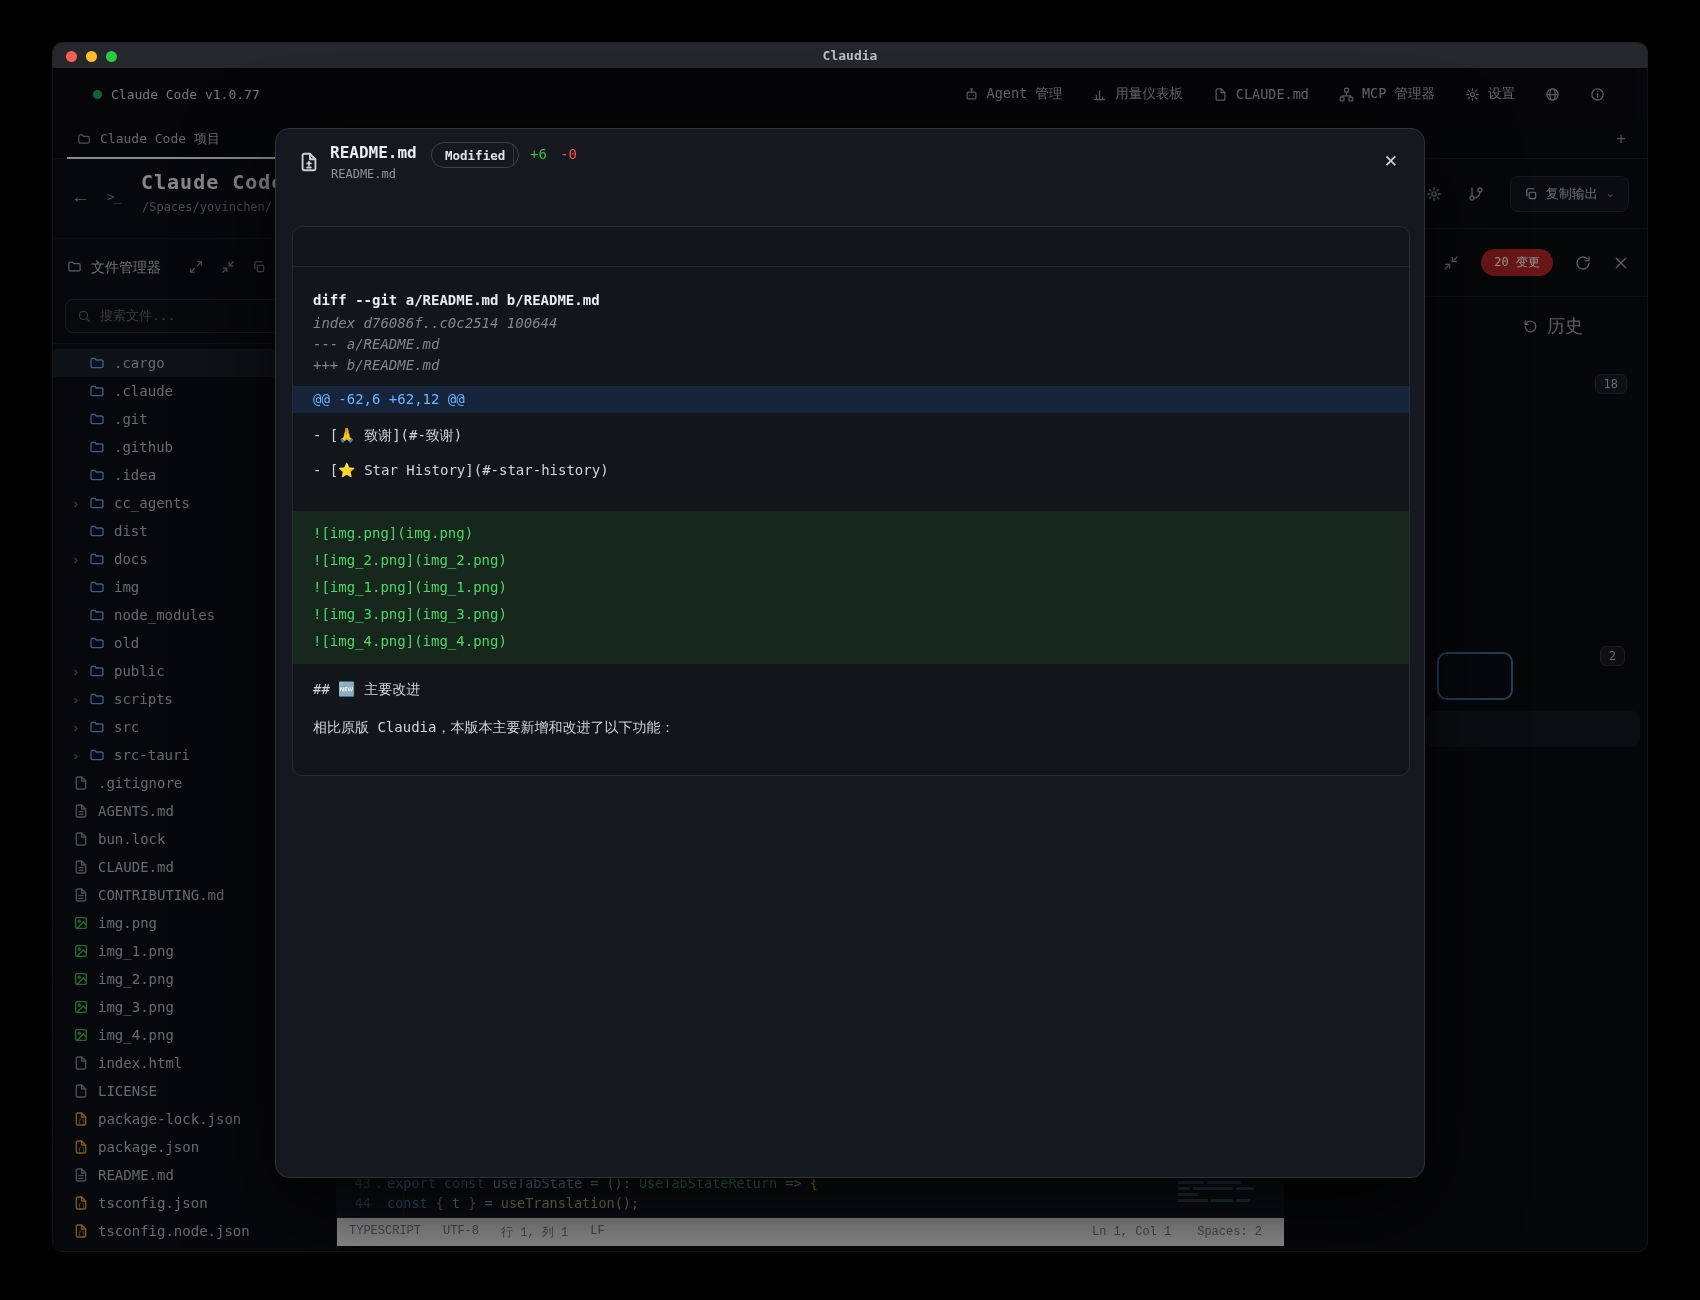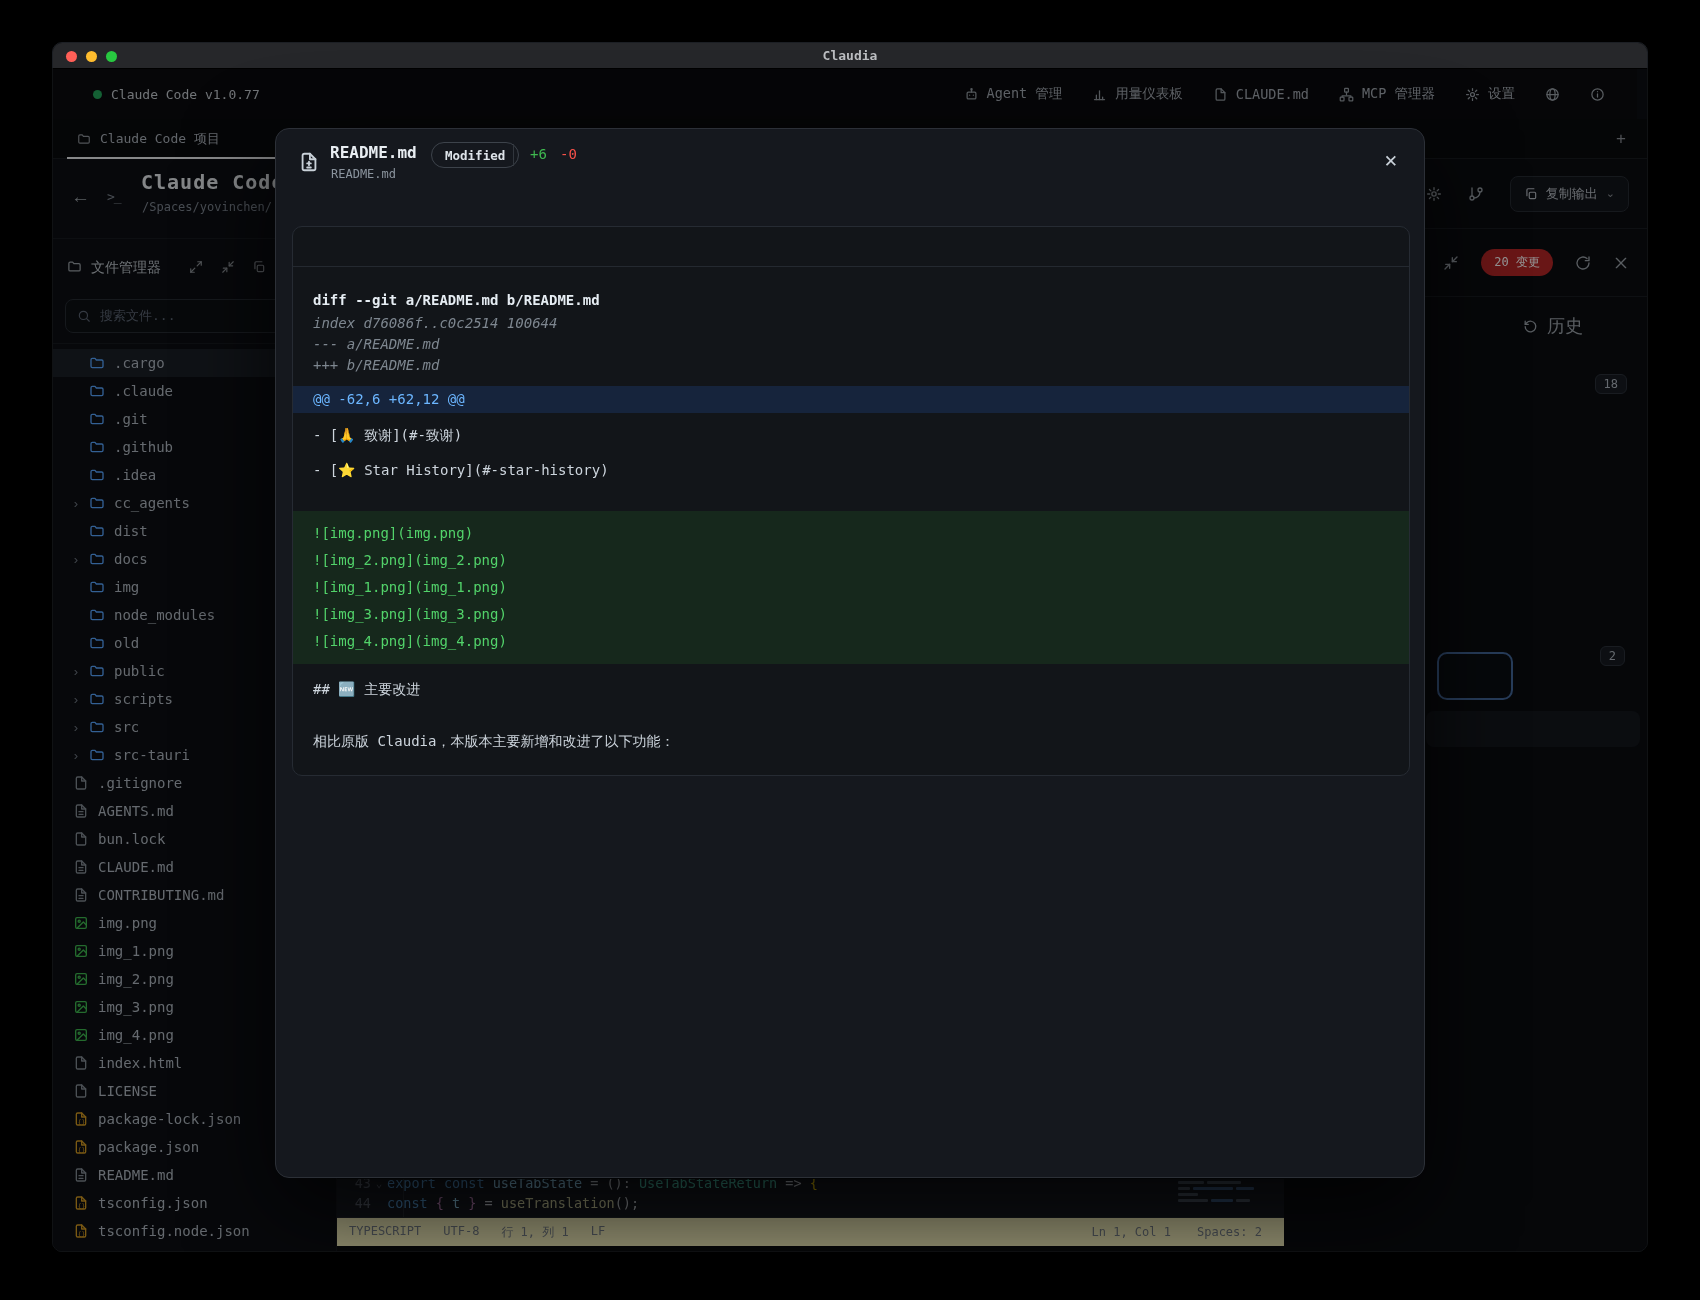--- a/index.html
+++ b/index.html
@@ -96,22 +96,22 @@
   .code-line { position:absolute; left:0; height:20px; display:flex; align-items:center; font-size:13.5px; white-space:pre; }
   .code-line .lnum { width:34px; text-align:right; color:#5c6370; flex:none; }
   .code-line .fold { width:16px; text-align:center; color:#5c6370; font-size:11px; flex:none; }
   .guide { position:absolute; left:66px; top:0; bottom:0; width:1px; background:#262b33; }
   .tk-kw{color:#569cd6} .tk-var{color:#9cdcfe} .tk-type{color:#4ec9b0} .tk-fn{color:#dcdcaa}
   .tk-punc{color:#cdd3da} .tk-brace{color:#c586c0} .tk-ybrace{color:#ffd700}
   #minimap { position:absolute; left:841px; top:2px; width:92px; height:34px; }
   #minimap .mrow { height:3px; margin-bottom:3px; display:flex; gap:3px; }
   #minimap .m { height:3px; border-radius:1px; background:#4a5563; }
   #minimap .mb { background:#3c5a82; }
-  #statusbar { position:absolute; left:0; top:1058px; width:947px; height:29px; background:#fef9c3;
-               border-top:1px solid #23262d; display:flex; align-items:center; font-size:12px; color:#7d8590; }
+  #statusbar { position:absolute; left:0; top:1058px; width:947px; height:29px; background:#ffffff;
+               border-top:1px solid #23262d; display:flex; align-items:center; font-size:12px; color:#7d8590;font-family:Liberation Mono, monospace; }
   #sb-left { display:flex; gap:22px; margin-left:12px; }
   #sb-right { position:absolute; right:22px; display:flex; gap:26px; }
 
   
   #dim { left:52px; top:68px; width:1596px; height:1184px; background:rgba(0,0,0,0.42); z-index:5; border-radius:0 0 10px 10px; }
 
   
   #modal { left:275px; top:128px; width:1150px; height:1050px; background:#15181e; border:1px solid #2c3037;
            border-radius:14px; z-index:10; box-shadow:0 30px 90px rgba(0,0,0,0.75); }
   #m-ficon { position:absolute; left:22px; top:22px; width:22px; height:22px; color:#c9d1d9; }
@@ -128,21 +128,21 @@
                 border-radius:10px; background:#121519; overflow:hidden; }
   #diff-toolbar { height:40px; border-bottom:1px solid #242930; }
   #diff-body { padding:12px 20px 0 20px; font-size:14px; }
   .d-head { font-weight:bold; color:#e6edf3; margin-top:8px; height:26px; line-height:26px; }
   .d-meta { font-style:italic; color:#7e8790; line-height:21px; }
   .d-hunk { margin:10px -20px 0 -20px; padding:0 20px; height:27px; line-height:27px; background:#16243c; color:#6cb6ff; }
   .d-ctx { margin-top:9px; line-height:26px; color:#cdd5dd; white-space:pre-wrap; }
   .d-addblock { margin:28px -20px 0 -20px; padding:9px 0; background:#16281c; }
   .d-add { padding:0 20px; line-height:27px; color:#52d36a; }
   .d-ctx2 { line-height:26px; color:#cdd5dd; }
-  .mt12 { margin-top:12px; } .mt26 { margin-top:26px; }
+  .mt12 { margin-top:12px; } .mt26 { margin-top:12px; }
 </style>
 </head>
 <body>
 
 <div id="stage">
   <div id="window" class="abs">
 
     <div id="titlebar" class="abs">
       <div id="tl-wrap">
         <span class="tl" style="background:#ff5f57"></span>

